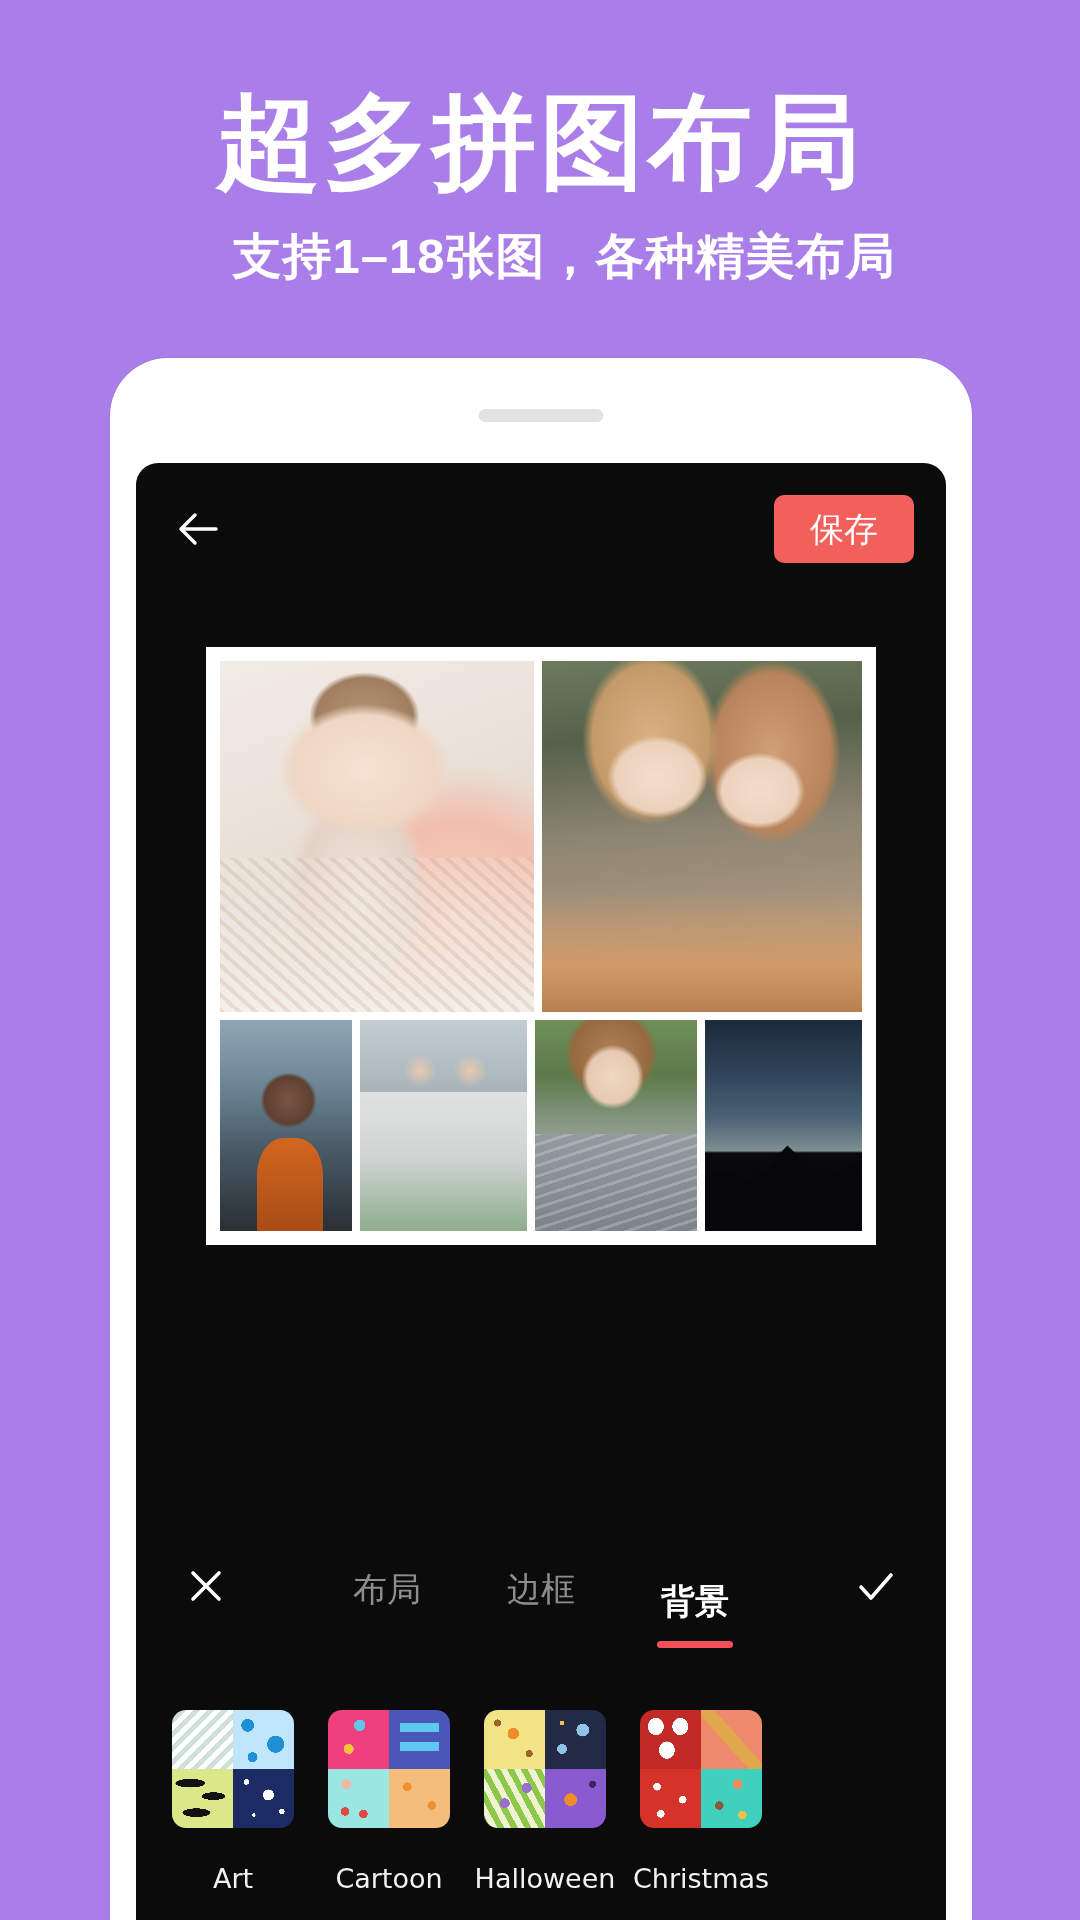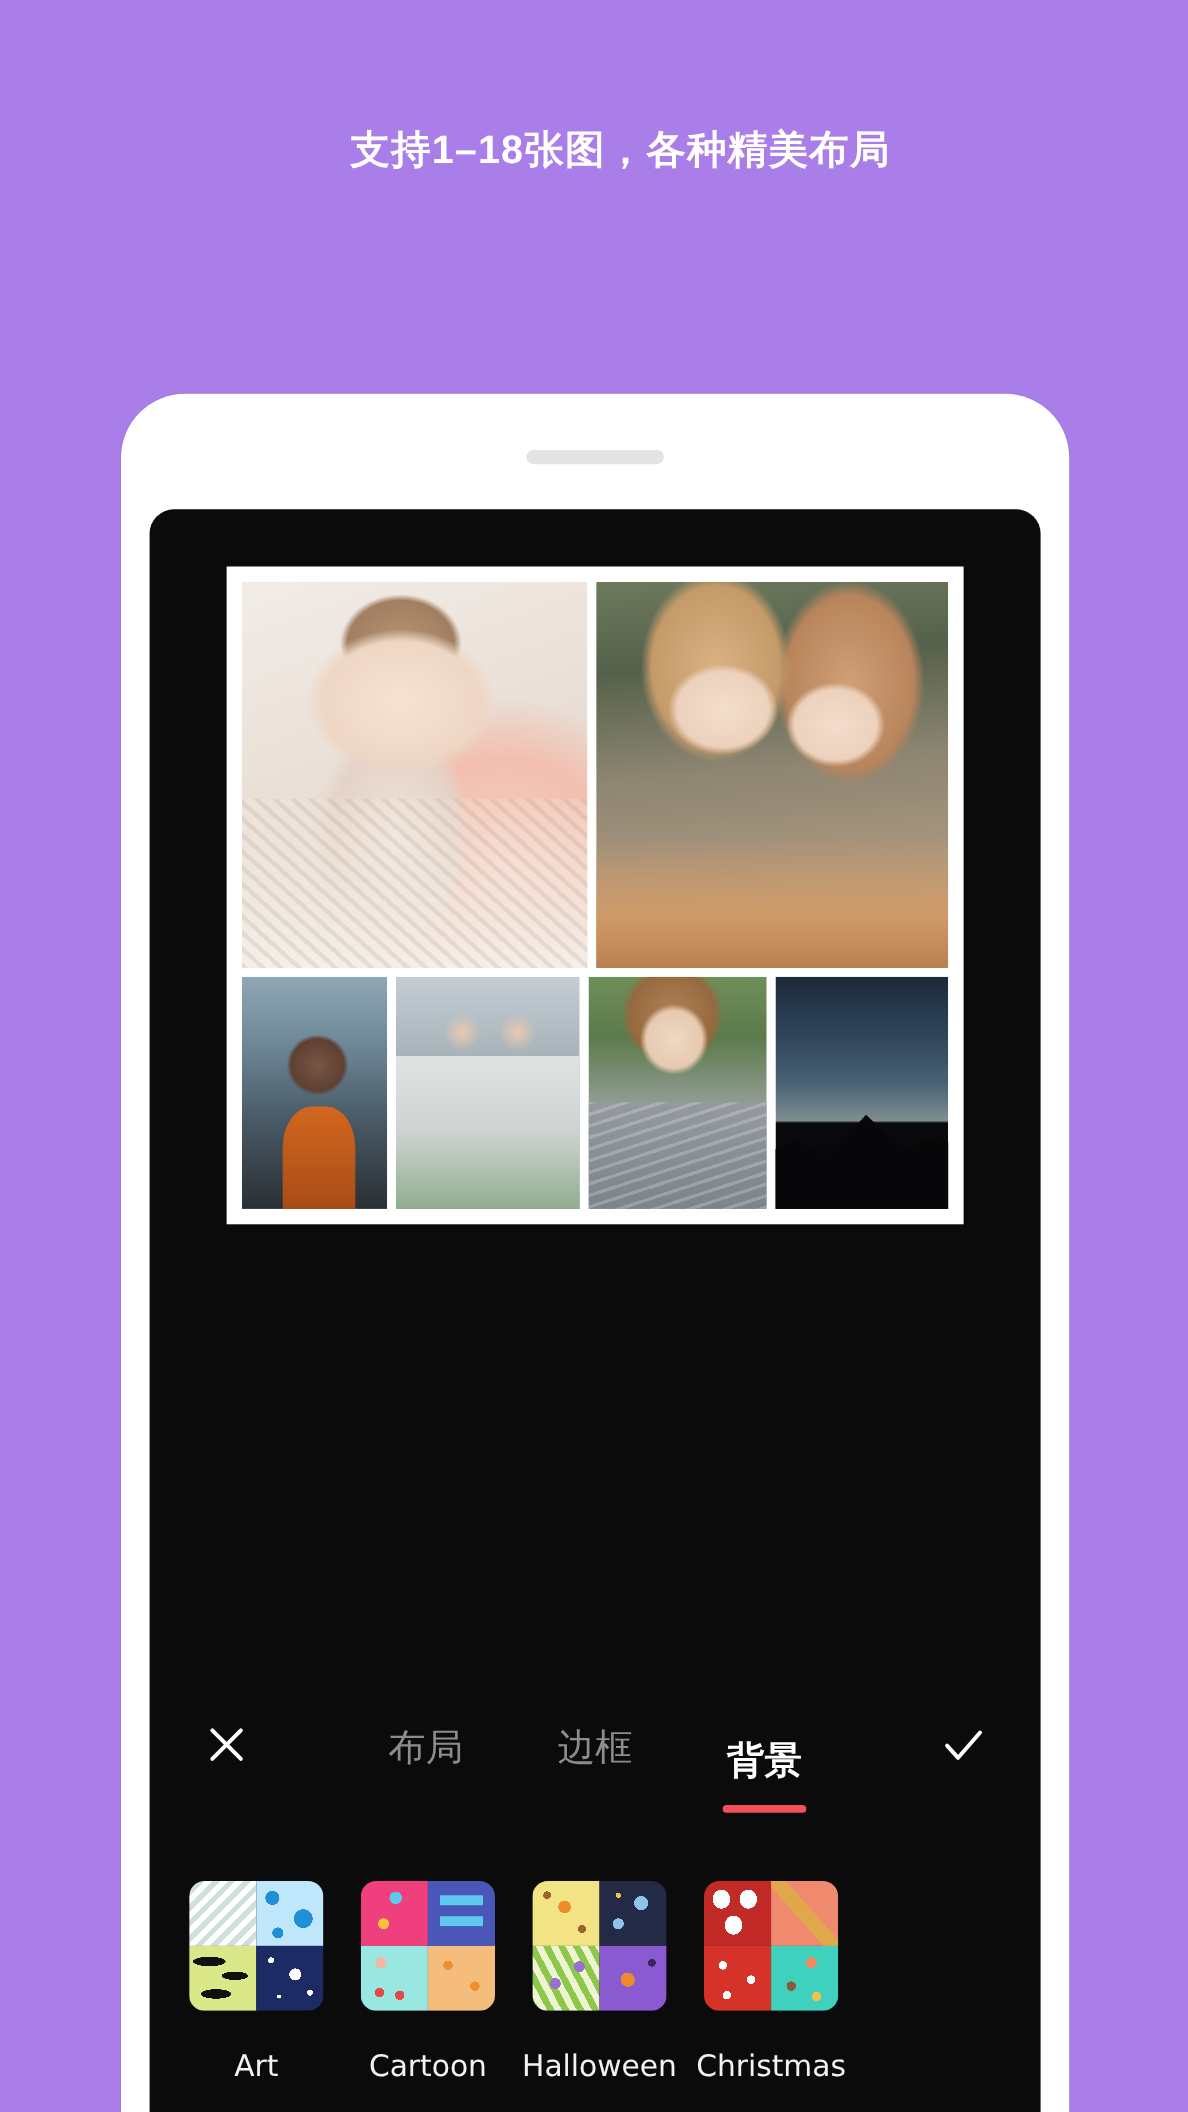--- a/index.html
+++ b/index.html
@@ -22,21 +22,21 @@
     color: #ffffff;
     font-size: 104px;
     font-weight: 700;
     letter-spacing: 4px;
     line-height: 1.08;
     text-align: center;
     font-family: "DejaVu Sans", "Liberation Sans", sans-serif;
   }
   .promo-sub {
     color: #ffffff;
-    font-size: 36px;
+    font-size: 49px;
     font-weight: 600;
     letter-spacing: 1px;
     margin-top: 26px;
     text-align: left;
     margin-left: 48px;
   }
 
   
   .phone {
     position: absolute;
@@ -336,28 +336,37 @@
       radial-gradient(circle 14px at 100% 100%, rgba(255,255,255,0) 0 40%, #fff 40% 44%, rgba(255,255,255,0) 46%); }
   .pat-d { background: #ffffff; }
   .pat-d::after { content:""; position:absolute; inset:0;
     background: repeating-linear-gradient(45deg, #26356e 0 2px, rgba(255,255,255,0) 2px 9px),
                 repeating-linear-gradient(-45deg, #26356e 0 2px, rgba(255,255,255,0) 2px 9px); }
 </style>
 </head>
 <body>
 
 <div class="promo">
+  <div class="promo-title">超多拼图布局</div>
   <div class="promo-sub">支持1–18张图，各种精美布局</div>
 </div>
 
 <div class="phone">
   <div class="speaker"></div>
 
   <div class="screen">
 
+    <div class="appbar">
+      <span>
+        <svg class="back-icon" viewBox="0 0 52 52">
+          <path d="M44 26 H10 M23 12 L9 26 L23 40" fill="none" stroke="#ffffff" stroke-width="3.4" stroke-linecap="round" stroke-linejoin="round"></path>
+        </svg>
+      </span>
+      <button class="save-btn">保存</button>
+    </div>
 
     <div class="canvas-wrap">
       <div class="collage">
 
         <div class="row-top">
           <div class="cell t1">
             <div class="ph ph1"></div>
           </div>
           <div class="cell t2">
             <div class="ph ph2"></div>

